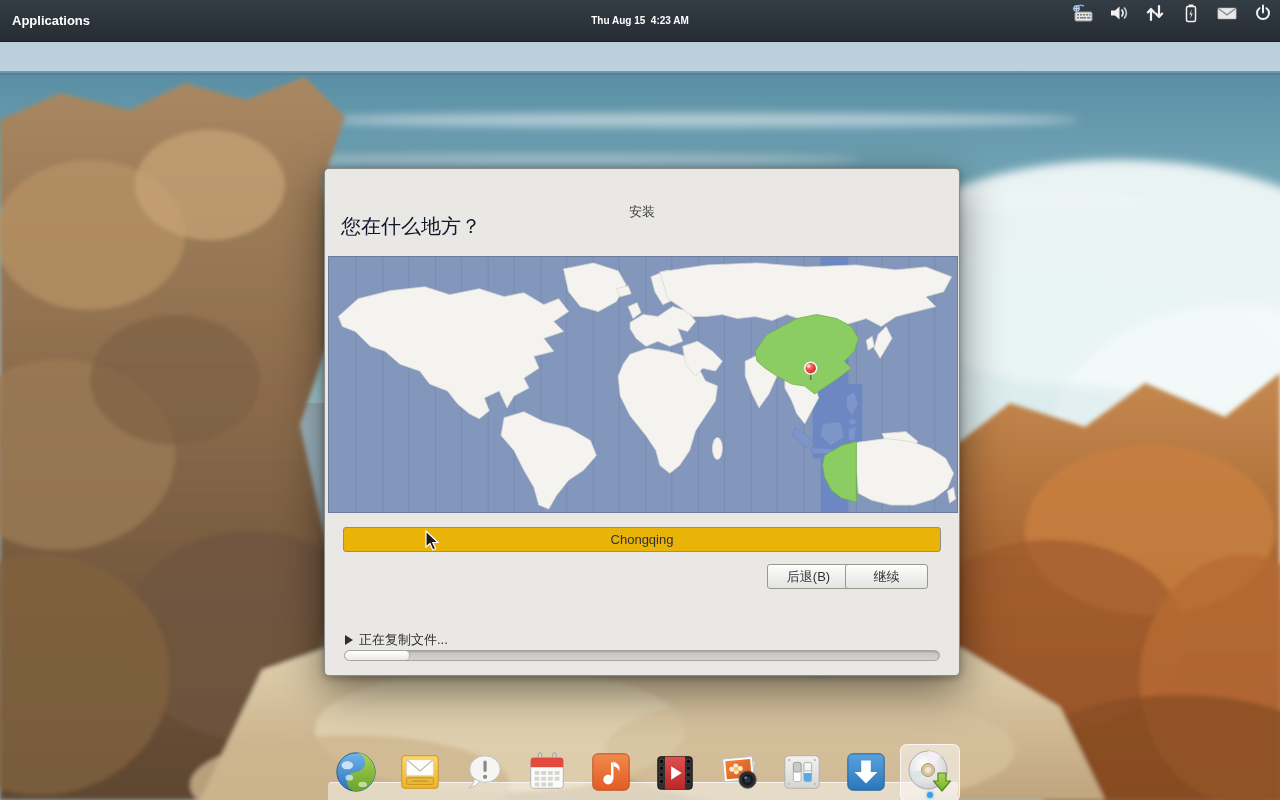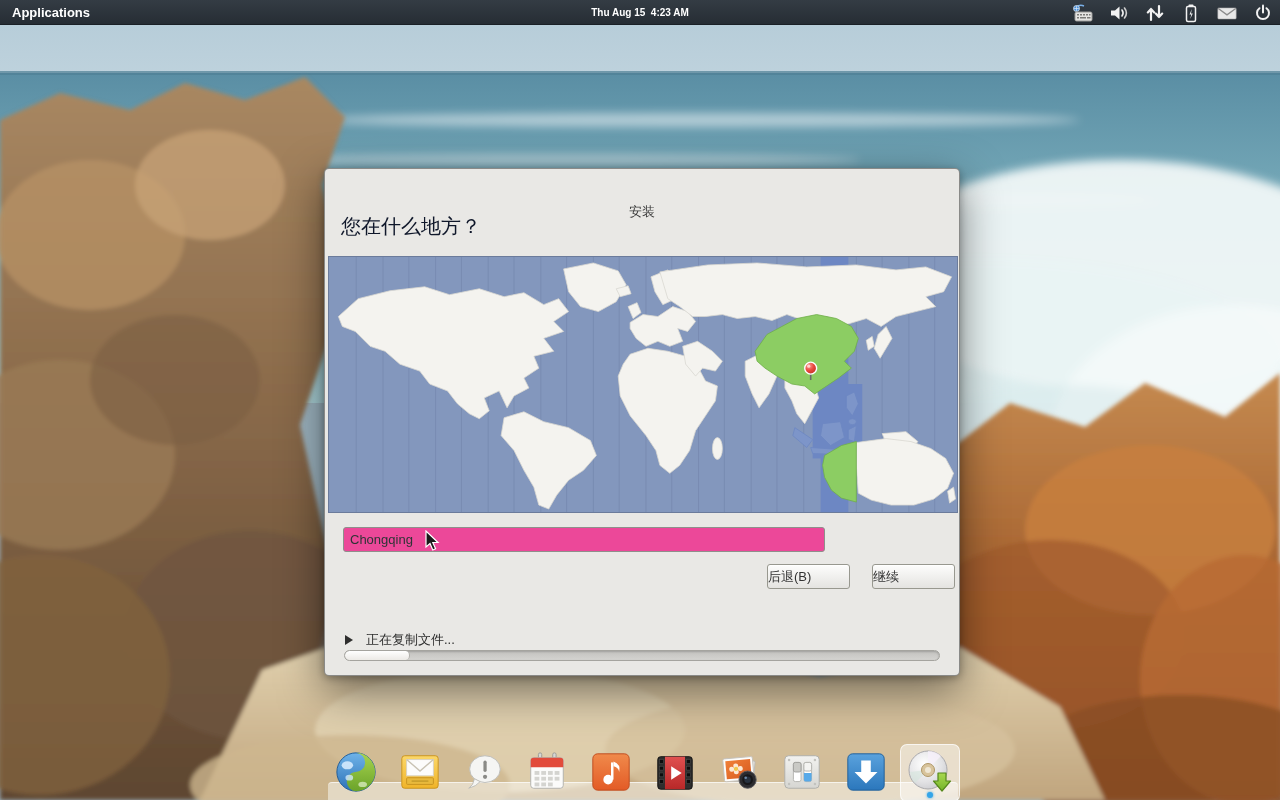--- a/index.html
+++ b/index.html
@@ -1,49 +1,49 @@
 <!DOCTYPE html>
 <html><head>
 <meta charset="utf-8">
 <style>
   * { margin:0; padding:0; box-sizing:border-box; }
   html,body { width:1280px; height:800px; overflow:hidden; }
   body { font-family:"Liberation Sans","DejaVu Sans",sans-serif; }
   .screen { position:relative; width:1280px; height:800px; background:#9db4c0; overflow:hidden; }
 
   
-  .panel { position:absolute; top:0; left:0; width:1280px; height:25px;
+  .panel { position:absolute; top:0; left:0; width:1280px; height:42px;
     background:linear-gradient(#343c44,#262d34); border-bottom:1px solid #1a2026;
     display:flex; align-items:center; z-index:50; }
   .panel .apps { color:#fff; font-weight:bold; font-size:13px; padding:0 12px; height:25px; line-height:25px; }
   .panel .clock { position:absolute; left:50%; transform:translateX(-50%); color:#fff; font-weight:bold; font-size:10px; white-space:pre; }
   .tray { position:absolute; right:6px; top:0; height:25px; display:flex; align-items:center; gap:14px; }
   .tray .ticon { width:22px; height:20px; display:flex; align-items:center; justify-content:center; }
 
   
   .wallpaper { position:absolute; top:25px; left:0; width:1280px; height:775px; }
   .wallpaper svg { display:block; }
 
   
   .dialog { position:absolute; left:324px; top:168px; width:636px; height:508px;
     background:#e9e8e5; border:1px solid rgba(60,60,60,.55); border-radius:5px;
     box-shadow:0 14px 44px rgba(0,0,0,.5), 0 2px 8px rgba(0,0,0,.3); z-index:20; }
   .dialog .titlebar { height:28px; text-align:center; font-size:13px; color:#3c3c3c; line-height:28px;margin-top:29px; }
   .dialog .heading { position:absolute; left:16px; top:44px; font-size:20px; color:#0f172a; }
   .map-wrap { position:absolute; left:3px; top:87px; width:630px; height:257px;
     border:1px solid rgba(0,0,0,.18); background:#8397bd; }
-  .loc-input { position:absolute; left:18px; top:358px; width:482px; height:25px;
-    border:1px solid #8f8f8b; border-radius:3px; background:#ec4899; font-size:13px;
-    color:#2e3436; padding:0 6px; font-family:"Liberation Sans","DejaVu Sans",sans-serif; outline:none; }
+  .loc-input { position:absolute; left:18px; top:358px; width:598px; height:25px;
+    border:1px solid #8f8f8b; border-radius:3px; background:#eab308; font-size:13px;
+    color:#2e3436; padding:0 6px; font-family:"Liberation Sans","DejaVu Sans",sans-serif; outline:none;text-align:center; }
   .btn { position:absolute; top:395px; width:83px; height:25px; font-size:13px; color:#333;
     background:linear-gradient(#fdfdfc,#e4e3e0); border:1px solid #98988f; border-radius:3px;
-    text-align:left; line-height:23px; box-shadow:inset 0 1px 0 rgba(255,255,255,.8); cursor:default; }
+    text-align:center; line-height:23px; box-shadow:inset 0 1px 0 rgba(255,255,255,.8); cursor:default; }
   .btn.back { left:442px; }
-  .btn.cont { left:547px; }
-  .prog-label { position:absolute; left:20px; top:462px; font-size:13px; color:#2e2e2e; display:flex; align-items:center; gap:13px; }
+  .btn.cont { left:520px; }
+  .prog-label { position:absolute; left:20px; top:462px; font-size:13px; color:#2e2e2e; display:flex; align-items:center; gap:6px; }
   .expander { width:0; height:0; border-left:8px solid #2e2e2e; border-top:5px solid transparent; border-bottom:5px solid transparent; }
   .prog-trough { position:absolute; left:19px; top:481px; width:596px; height:11px;
     background:linear-gradient(#c3c2bf,#d4d3d0); border:1px solid #a5a49f; border-radius:6px;
     box-shadow:inset 0 1px 2px rgba(0,0,0,.18); overflow:hidden; }
   .prog-fill { height:100%; background:linear-gradient(#ffffff,#eceae6); border-right:1px solid #b0afaa; border-radius:5px; }
 
   
   .cursor { position:absolute; left:425px; top:530px; z-index:60; }
 
   

